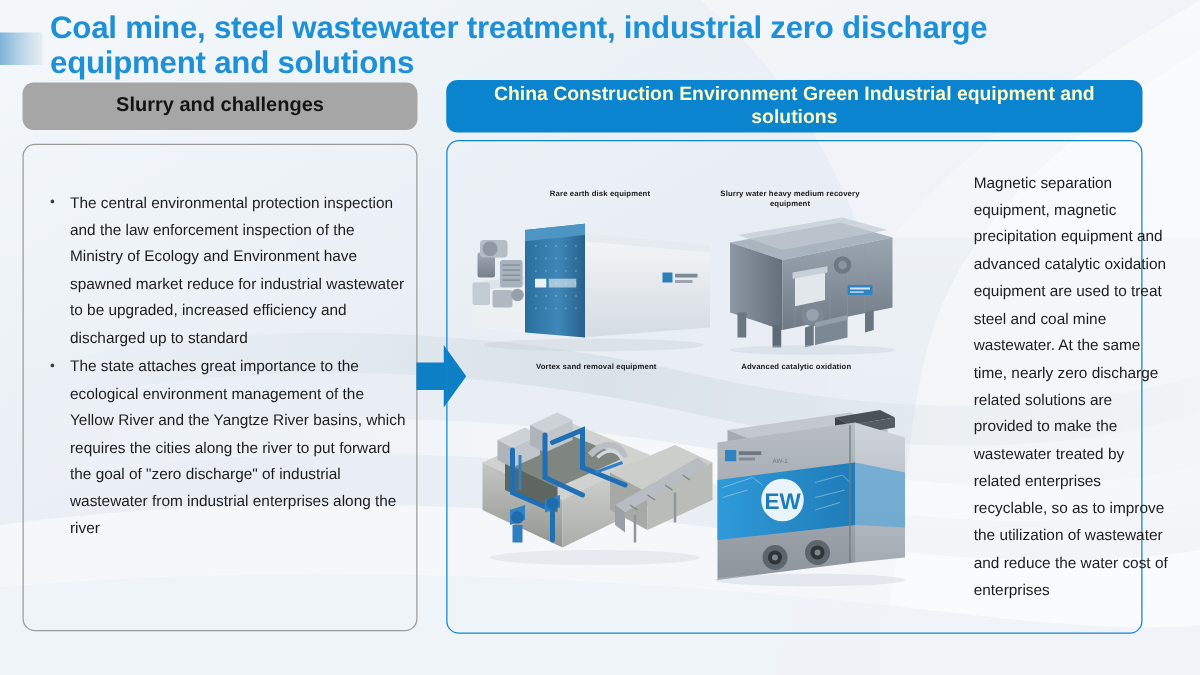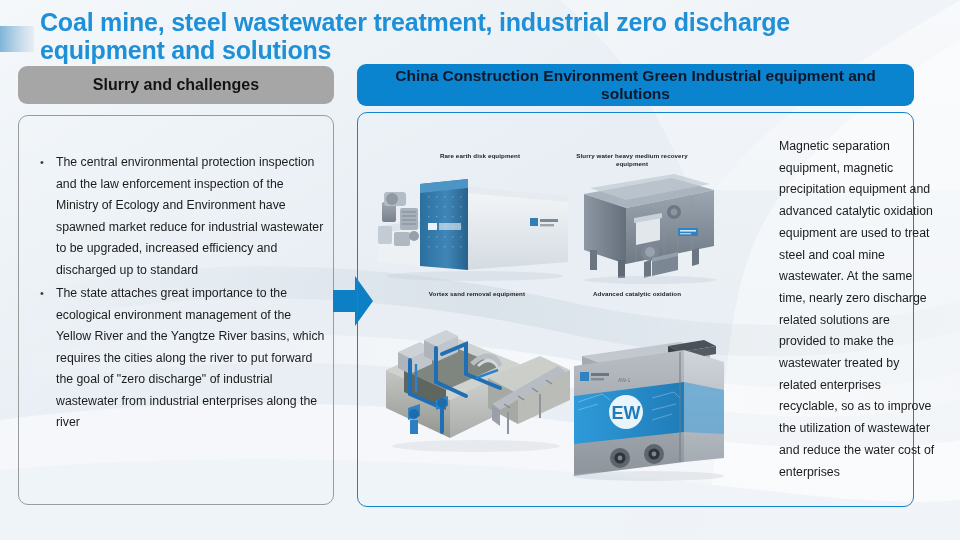--- a/index.html
+++ b/index.html
@@ -68,21 +68,21 @@
     background: #a6a6a6;
     color: #141414;
     font-size: 16px;
   }
   .pill-blue {
     left: 357px;
     top: 64px;
     width: 557px;
     height: 42px;
     background: #0b84cf;
-    color: #0f172a;
+    color: #fef9c3;
     font-size: 15.5px;
     line-height: 18px;
     padding: 0 10px;
   }
   
   .panel {
     position: absolute;
     box-sizing: border-box;
     border-radius: 10px;
     background: transparent;
@@ -455,21 +455,21 @@
 
         <g stroke="#8e959c" stroke-width="2">
           <line x1="128" y1="104" x2="128" y2="126"></line>
           <line x1="160" y1="86" x2="160" y2="110"></line>
         </g>
 
         <ellipse cx="96" cy="138" rx="84" ry="6" fill="#c3ccd4" opacity=".3"></ellipse>
       </svg>
     </div>
 
-    <div class="photo" style="left:198px; top:204px;">
+    <div class="photo" style="left:198px; top:192px;">
       <svg width="180" height="160" viewBox="0 0 180 160">
         <defs>
           <linearGradient id="ox1" x1="0" y1="0" x2="0" y2="1">
             <stop offset="0%" stop-color="#b8bec4"></stop>
               <stop offset="100%" stop-color="#8d949b"></stop>
           </linearGradient>
           <linearGradient id="ox2" x1="0" y1="0" x2="1" y2="0">
             <stop offset="0%" stop-color="#2f9ad9"></stop>
               <stop offset="100%" stop-color="#1f7cb8"></stop>
           </linearGradient>

